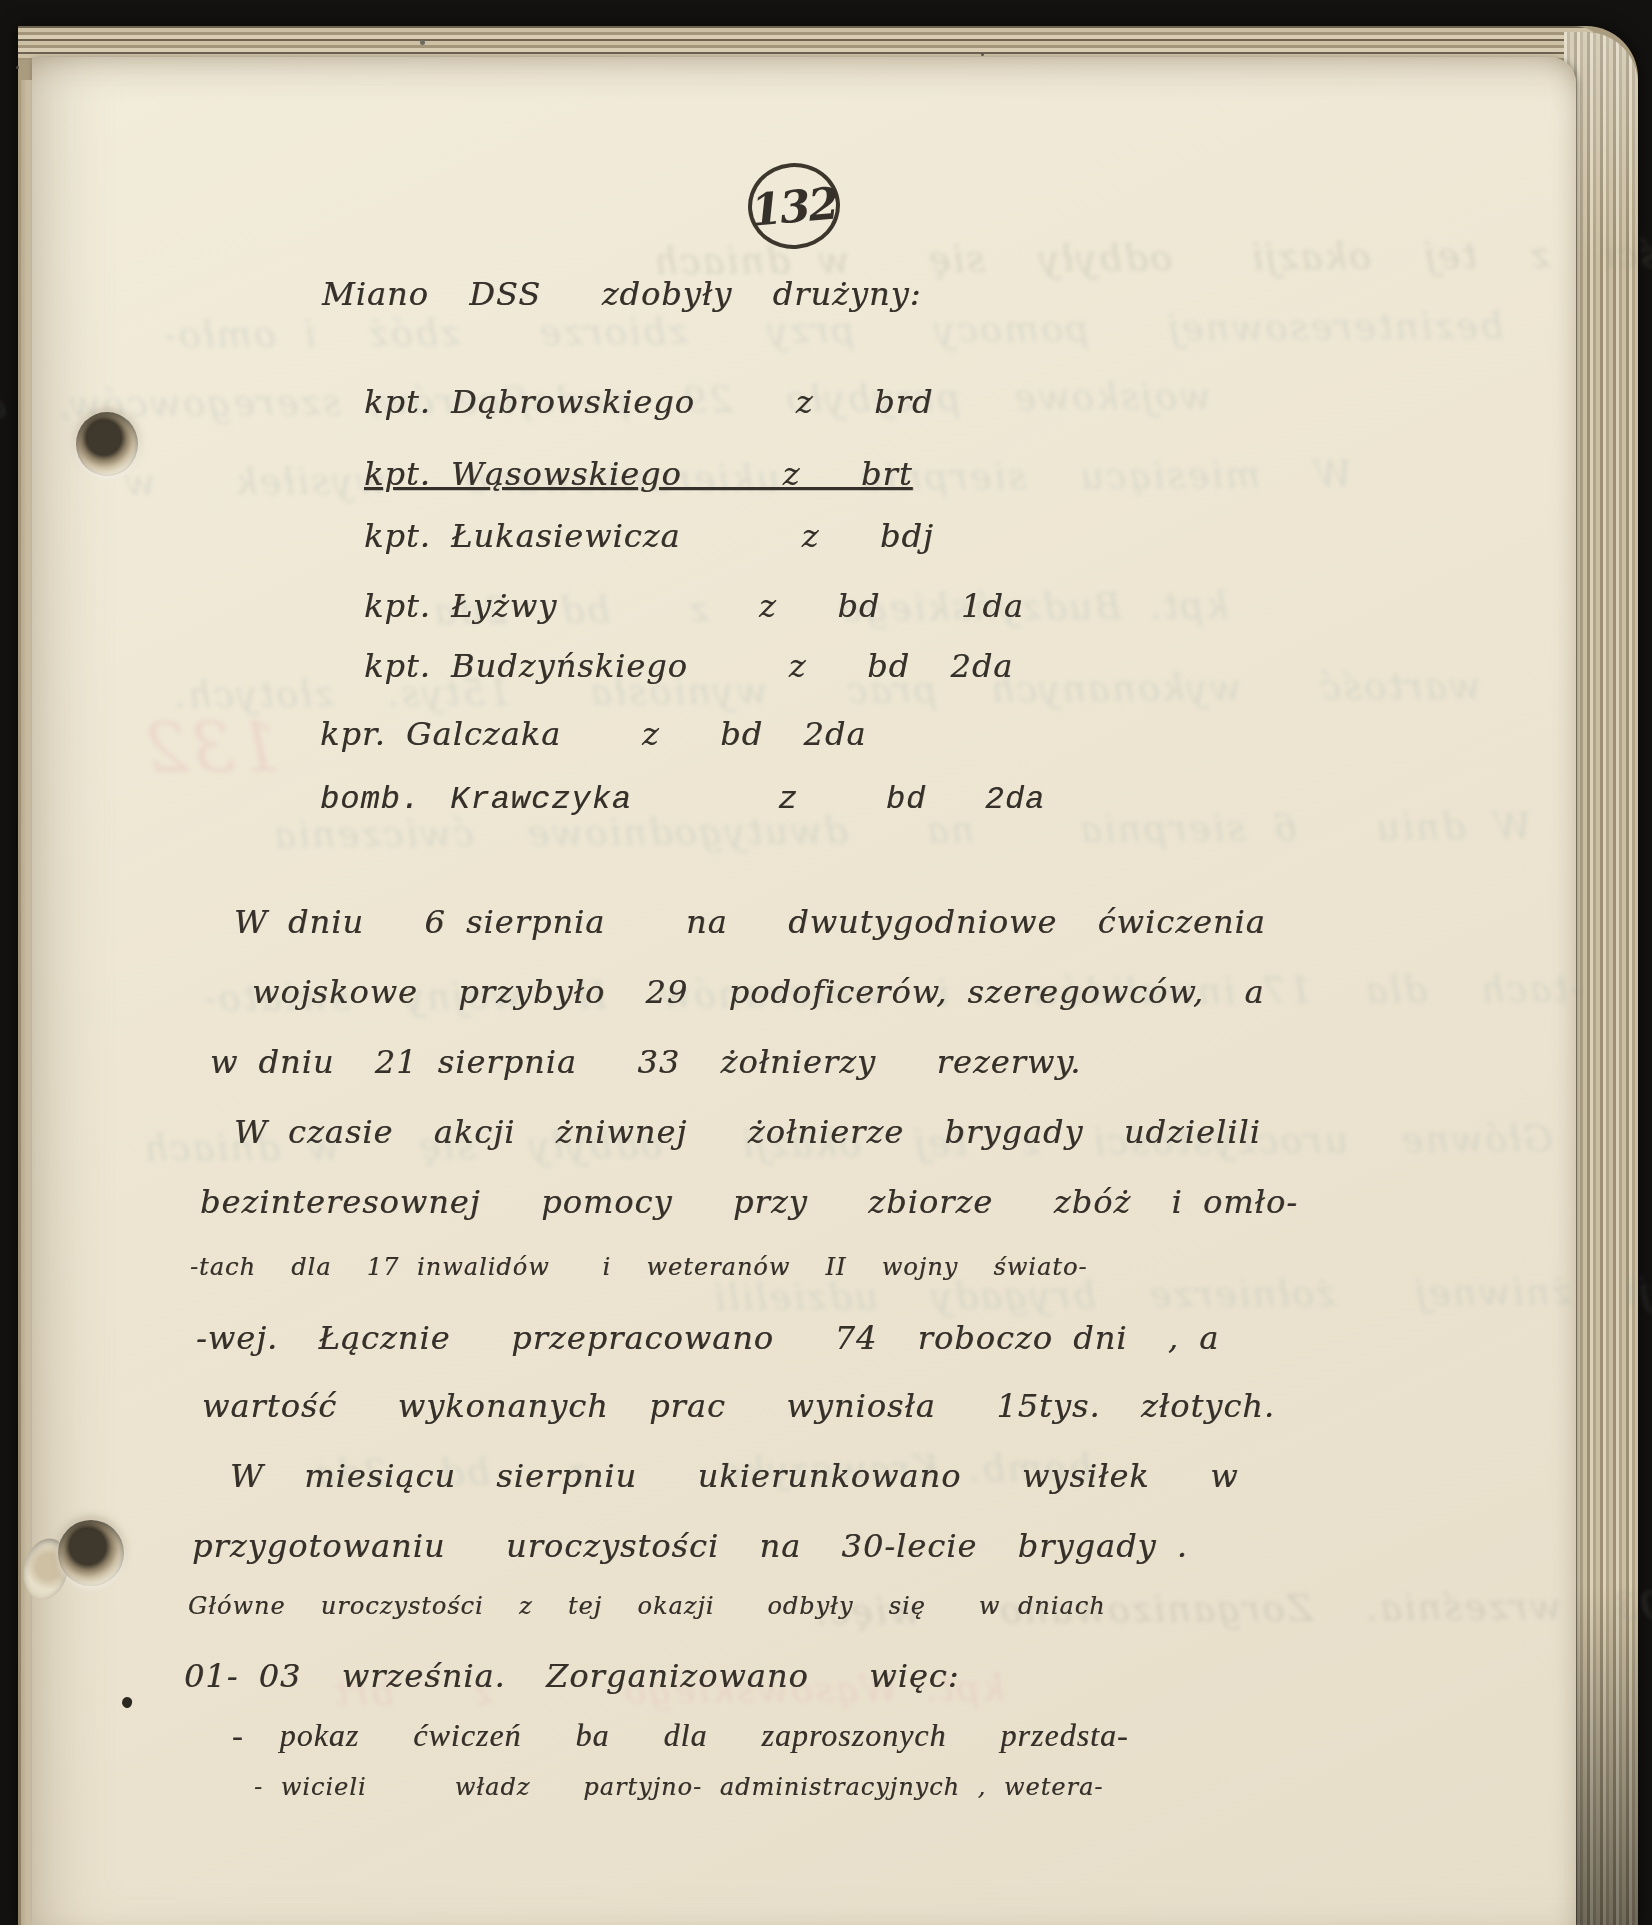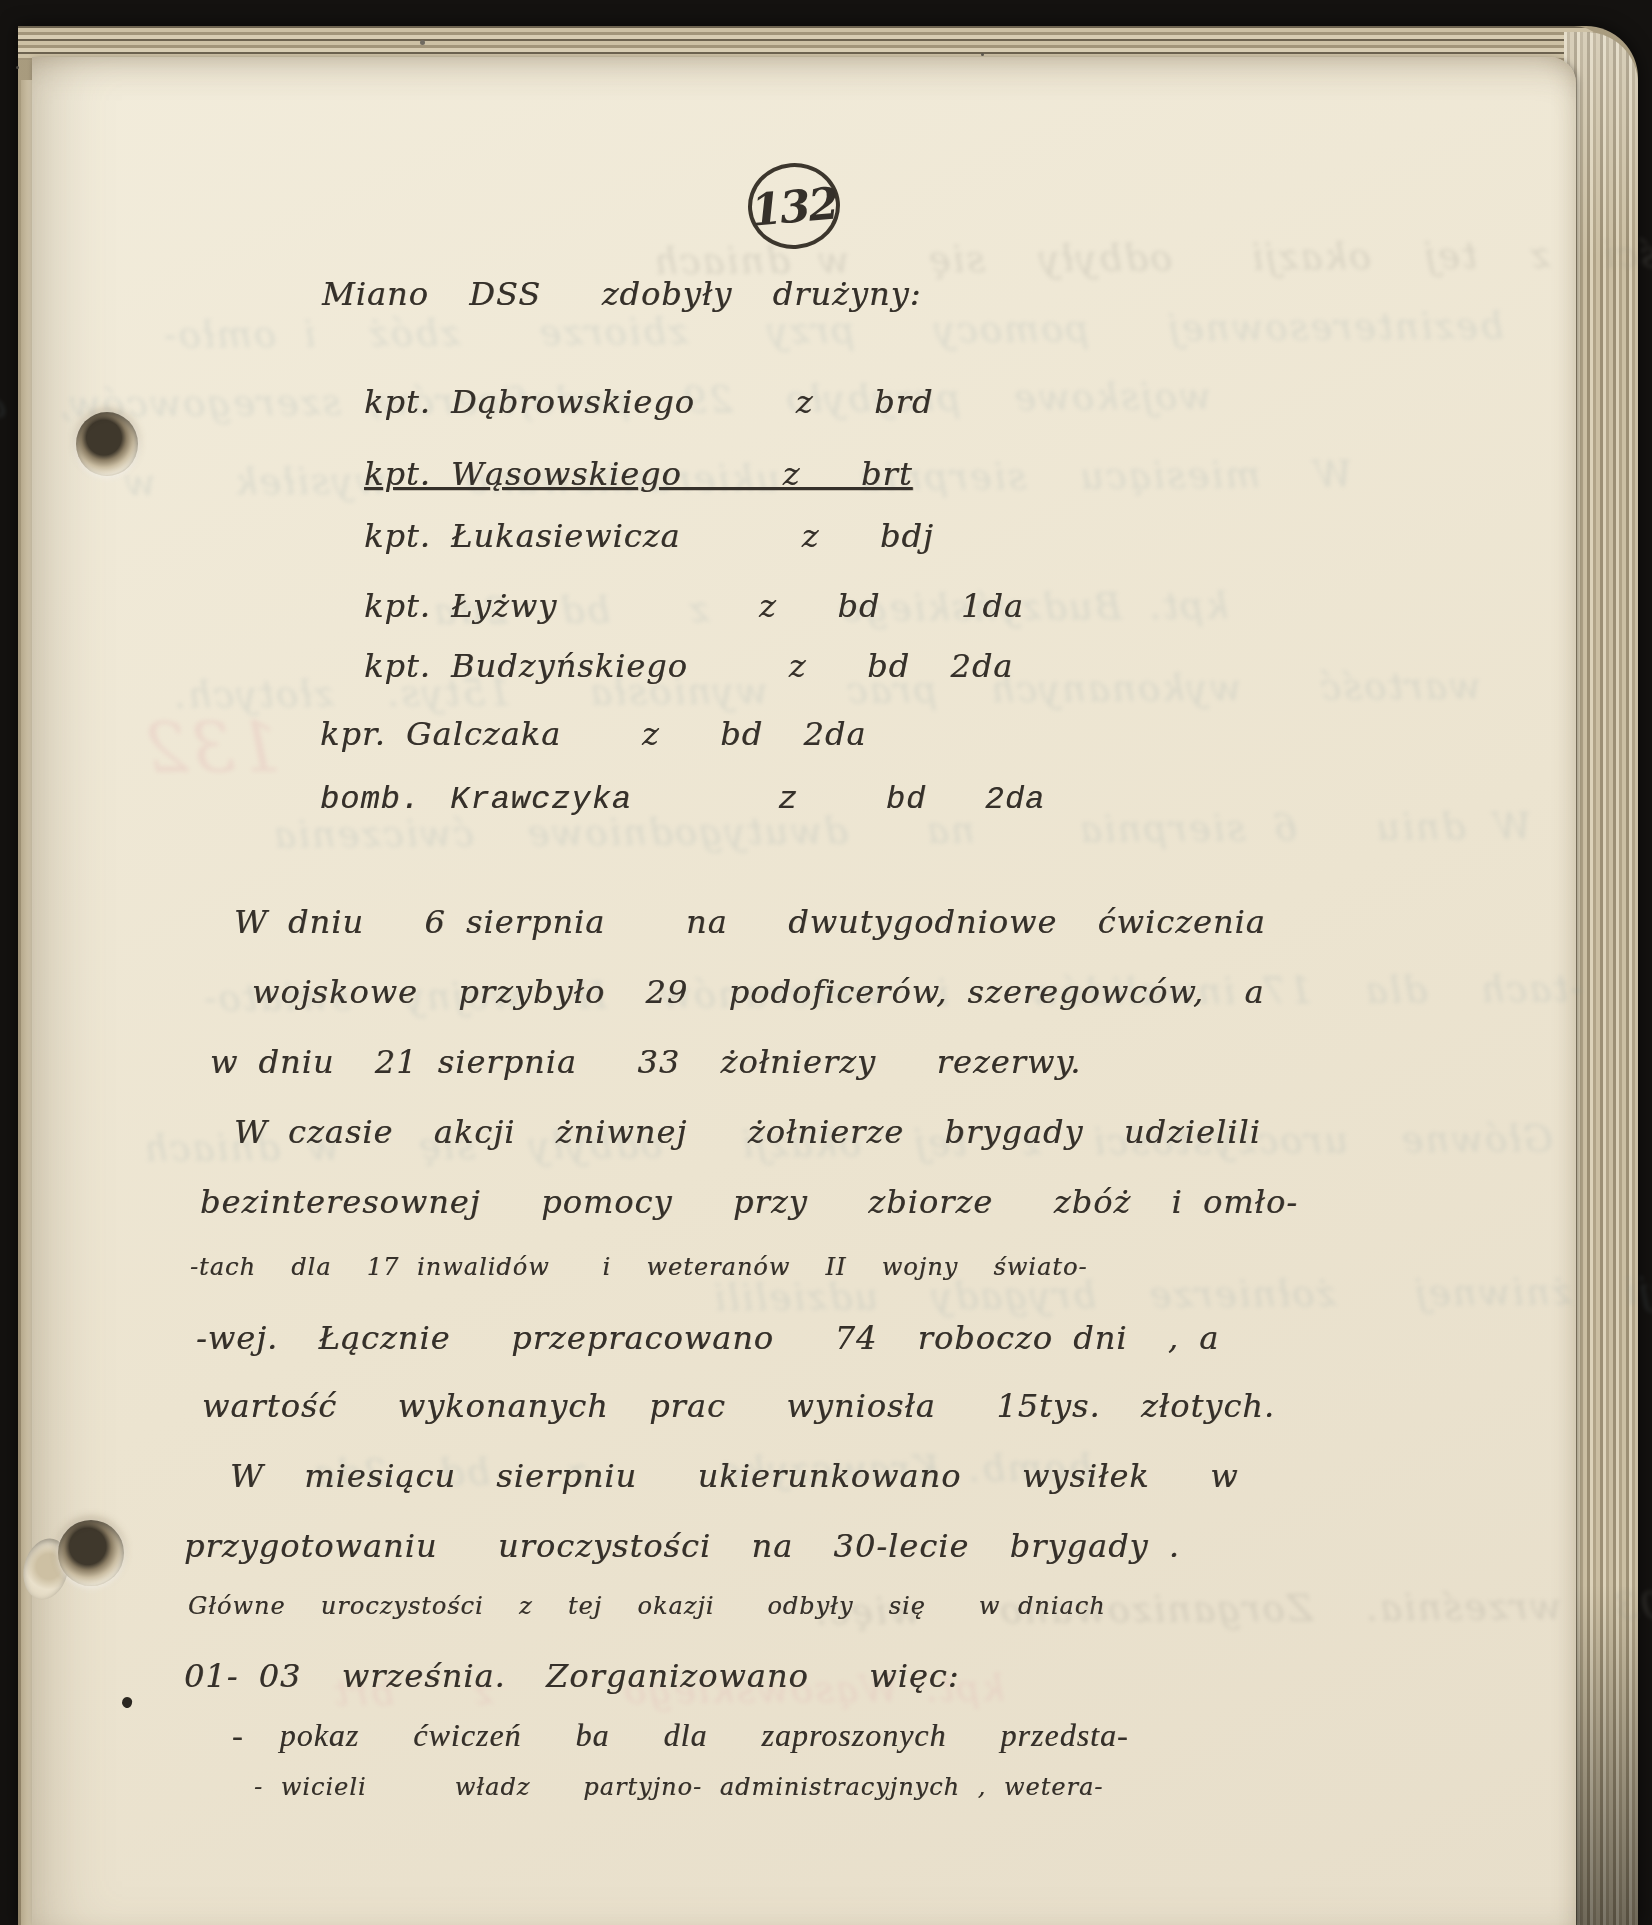--- a/index.html
+++ b/index.html
@@ -109,21 +109,21 @@
       <div class="hw" style="left:172px;top:916px;margin-left:48px;">wojskowe  przybyło  29  podoficerów, szeregowców,  a</div>
       <div class="hw" style="left:178px;top:986px;">w dniu  21 sierpnia   33  żołnierzy   rezerwy.</div>
 
       <div class="hw" style="left:202px;top:1056px;">W czasie  akcji  żniwnej   żołnierze  brygady  udzielili</div>
       <div class="hw" style="left:168px;top:1126px;">bezinteresownej   pomocy   przy   zbiorze   zbóż  i omło-</div>
       <div class="hw small" style="left:158px;top:1196px;">-tach  dla  17 inwalidów   i  weteranów  II  wojny  świato-</div>
       <div class="hw" style="left:164px;top:1262px;">-wej.  Łącznie   przepracowano   74  roboczo dni  , a</div>
       <div class="hw" style="left:170px;top:1330px;text-align:right;">wartość   wykonanych  prac   wyniosła   15tys.  złotych.</div>
 
       <div class="hw" style="left:198px;top:1400px;">W  miesiącu  sierpniu   ukierunkowano   wysiłek   w</div>
-      <div class="hw" style="left:152px;top:1470px;text-align:center;">przygotowaniu   uroczystości  na  30-lecie  brygady .</div>
+      <div class="hw" style="left:160px;top:1470px;text-align:center;">przygotowaniu   uroczystości  na  30-lecie  brygady .</div>
       <div class="hw small" style="left:156px;top:1535px;">Główne  uroczystości  z  tej  okazji   odbyły  się   w dniach</div>
       <div class="hw" style="left:152px;top:1600px;">01- 03  września.  Zorganizowano   więc:</div>
 
       <div class="hw" style="left:200px;top:1660px;font-family:Liberation Serif, serif;">-  pokaz   ćwiczeń   ba   dla   zaproszonych   przedsta-</div>
       <div class="hw small" style="left:222px;top:1716px;">- wicieli     władz   partyjno- administracyjnych , wetera-</div>
 
       <div class="ink-dot"></div>
     </div>
 
     <div class="hole hole-2b"></div>

